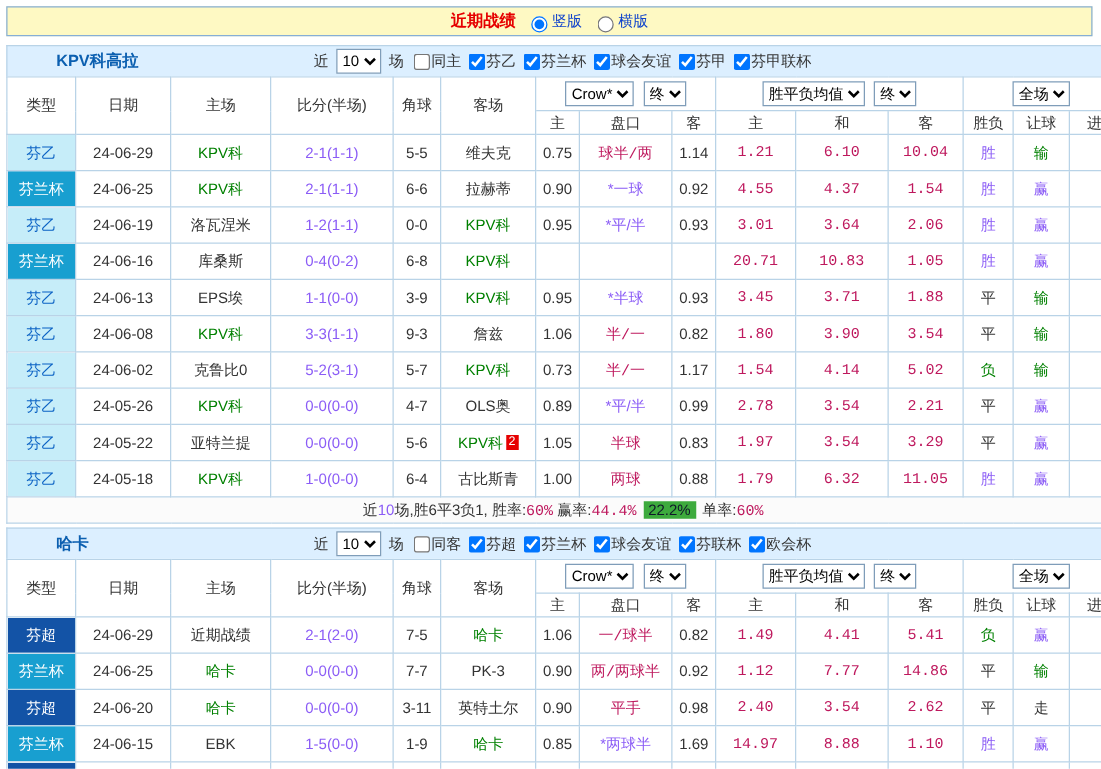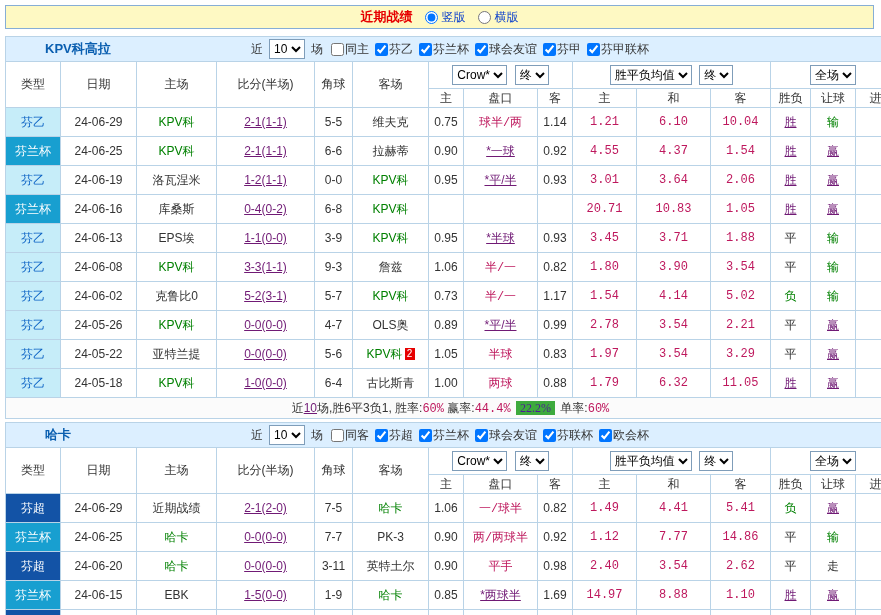--- a/index.html
+++ b/index.html
@@ -3,21 +3,21 @@
 <meta charset="utf-8">
 <style>
   * { box-sizing: border-box; }
   html,body { margin:0; padding:0; width:881px; height:615px; overflow:hidden; background:#fff;
               font-family:"Liberation Sans", sans-serif; font-size:12px; color:#333; }
   .page { padding:5px 0 0 5px; }
 
   .topbar { width:869px; height:24px; background:#fef9c3; border:1px solid #86aed6;
             display:flex; align-items:center; justify-content:center; gap:12px; margin-bottom:7px; }
   .topbar .title { color:#e60000; font-weight:bold; font-size:13px; }
-  .radio-opt { color:#1144cc; display:inline-flex; align-items:center; gap:2px; cursor:pointer; }
+  .radio-opt { color:#1144cc; display:inline-flex; align-items:flex-end; gap:2px; cursor:pointer; }
   .radio-opt input { margin:0 2px 0 0; }
 
   .section-strip { width:890px; height:25px; background:#dcefff; border:1px solid #b9d3e7; border-bottom:none;
                    display:flex; align-items:center; position:relative; }
   .team-name { position:absolute; left:16px; color:#0b5fb0; font-weight:bold; font-size:13px;padding-left:23px; }
   .filters { margin:0 auto; display:flex; align-items:center; gap:4px; }
   .filters .cbs { display:inline-flex; align-items:center; gap:2px;justify-content:center; }
   label.cb { display:inline-flex; align-items:center; gap:1px; margin-left:4px; cursor:pointer; }
   label.cb input { margin:0; }
 
@@ -26,29 +26,29 @@
   thead tr.h1 td { height:27px; background:#fff; }
   thead tr.h2 td { height:19px; background:#fff; }
   tbody td { height:29px; }
 
   select { font-family:inherit; font-size:12px; height:20px; border:1px solid #7f9db9; background:#fff; margin:0 2px; }
 
   .lg-light { background:#c6edf9; color:#0b62c4; }
   .lg-teal  { background:#189fd0; color:#fff; }
   .lg-navy  { background:#1353a6; color:#fff; }
 
-  .c-red   { color:#701a75;text-decoration:underline; }
+  .c-red   { color:#8b5cf6; }
   .c-green { color:#008000; }
   .c-blue  { color:#be185d;font-family:Liberation Mono, monospace; }
   .c-dark  { color:#333333; }
 
   .badge { display:inline-block; background:#e60000; color:#fff; font-size:10px; line-height:12px;
            min-width:10px; padding:0 2px; margin-left:2px; vertical-align:middle; }
   .sum-td { height:21px; background:#fbfbfb; }
-  .sum-badge { background:#3daa3d; color:#4c1d95; padding:0 4px; margin:0 2px;font-family:Liberation Serif, serif; }
+  .sum-badge { background:#3daa3d; color:#0f172a; padding:0 4px; margin:0 2px; }
   .gap2 { margin-top:3px; }
 </style>
 </head>
 <body>
 
 <div class="page">
 
   <div class="topbar">
     <span class="title">近期战绩</span>
     <label class="radio-opt">

